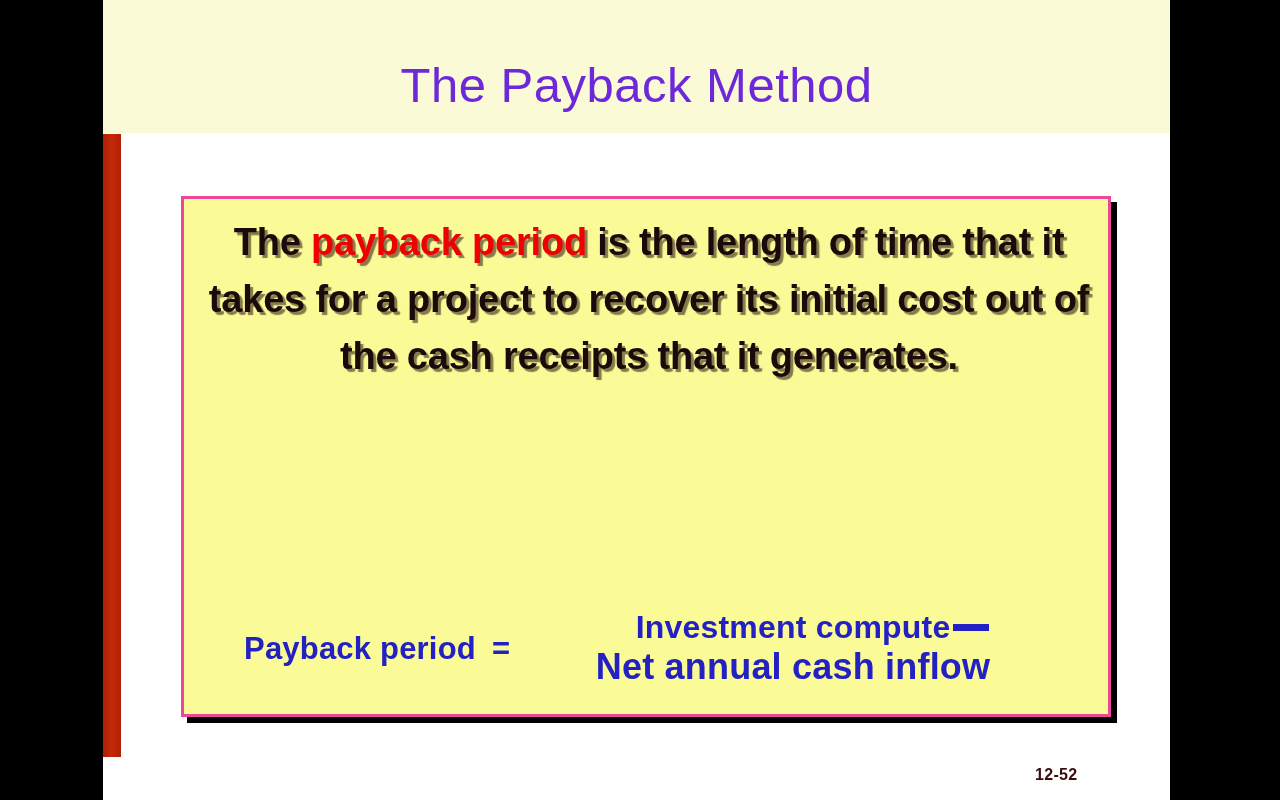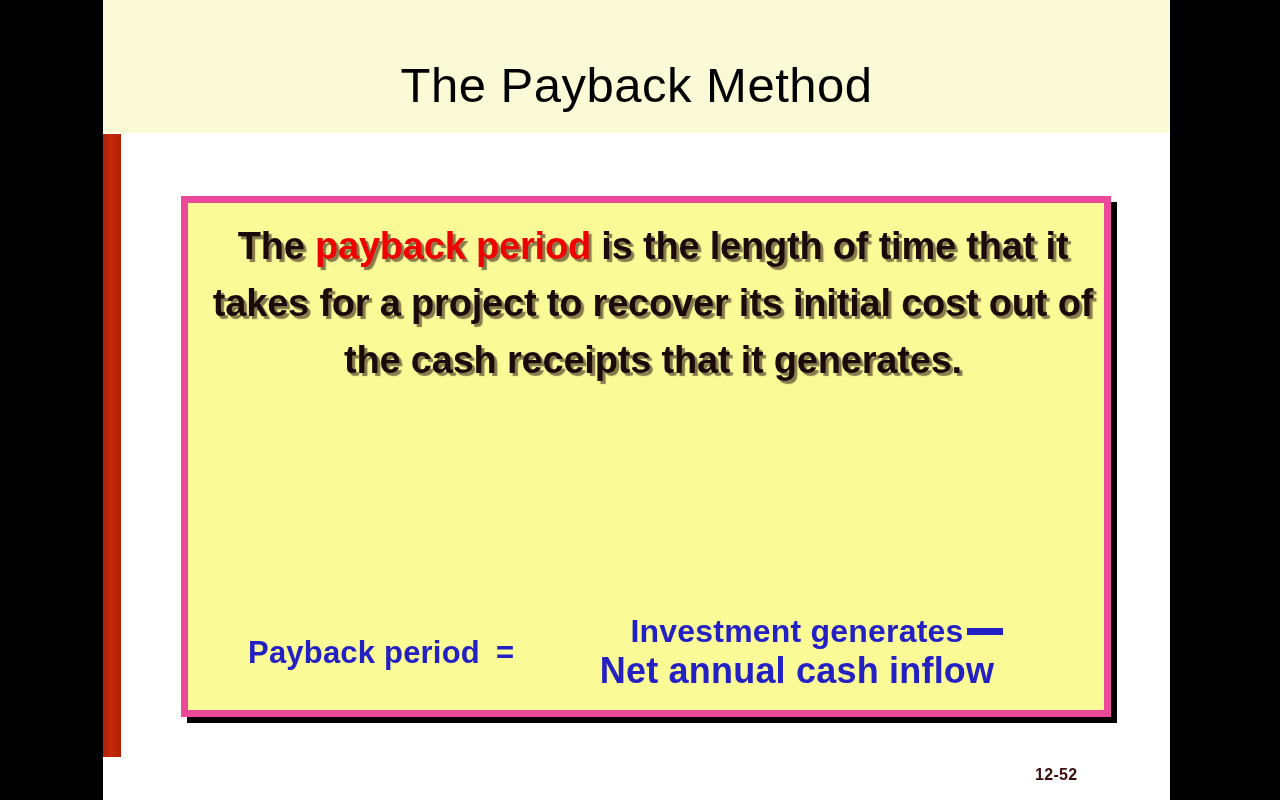--- a/index.html
+++ b/index.html
@@ -42,21 +42,21 @@
   #slide-title {
     position: absolute;
     left: 0;
     top: 61px;
     width: 1067px;
     text-align: center;
     font-family: "Liberation Sans", sans-serif;
     font-size: 49px;
     font-weight: 400;
     letter-spacing: 0.5px;
-    color: #000000;
+    color: #6d28d9;
     line-height: 1;
     white-space: nowrap;
   }
 
   
   #accent-bar {
     position: absolute;
     left: 0px;
     top: 134px;
     width: 18px;
@@ -66,21 +66,21 @@
   }
 
   
   #content-box {
     position: absolute;
     left: 78px;
     top: 196px;
     width: 930px;
     height: 521px;
     background: #fafa96;
-    border: 7px solid #ec4899;
+    border: 3px solid #ec4899;
     box-shadow: 6px 6px 0 0 #000000;
   }
 
   .body-para {
     font-family: "Liberation Sans Narrow", "Liberation Sans", sans-serif;
     font-stretch: condensed;
     font-weight: 700;
     font-size: 38px;
     line-height: 57px;
     color: #1a0a0a;
@@ -201,21 +201,21 @@
 
     <div id="content-box">
 
       <p id="para-1" class="body-para"><span>The </span><span class="hl-red">payback period</span><span> is the length of time that it takes for a project to recover its initial cost out of the cash receipts that it generates.</span></p>
 
 
       <div id="formula">
         <span id="formula-lhs">Payback period</span>
         <span id="formula-eq">=</span>
         <span id="fraction">
-          <span id="numerator">Investment generates</span>
+          <span id="numerator">Investment compute</span>
           <span id="fraction-bar-wrap">
             <span id="fraction-bar"></span>
             <span id="fraction-bar-tail"></span>
           </span>
           <span id="denominator">Net annual cash inflow</span>
         </span>
       </div>
 
     </div>
 

